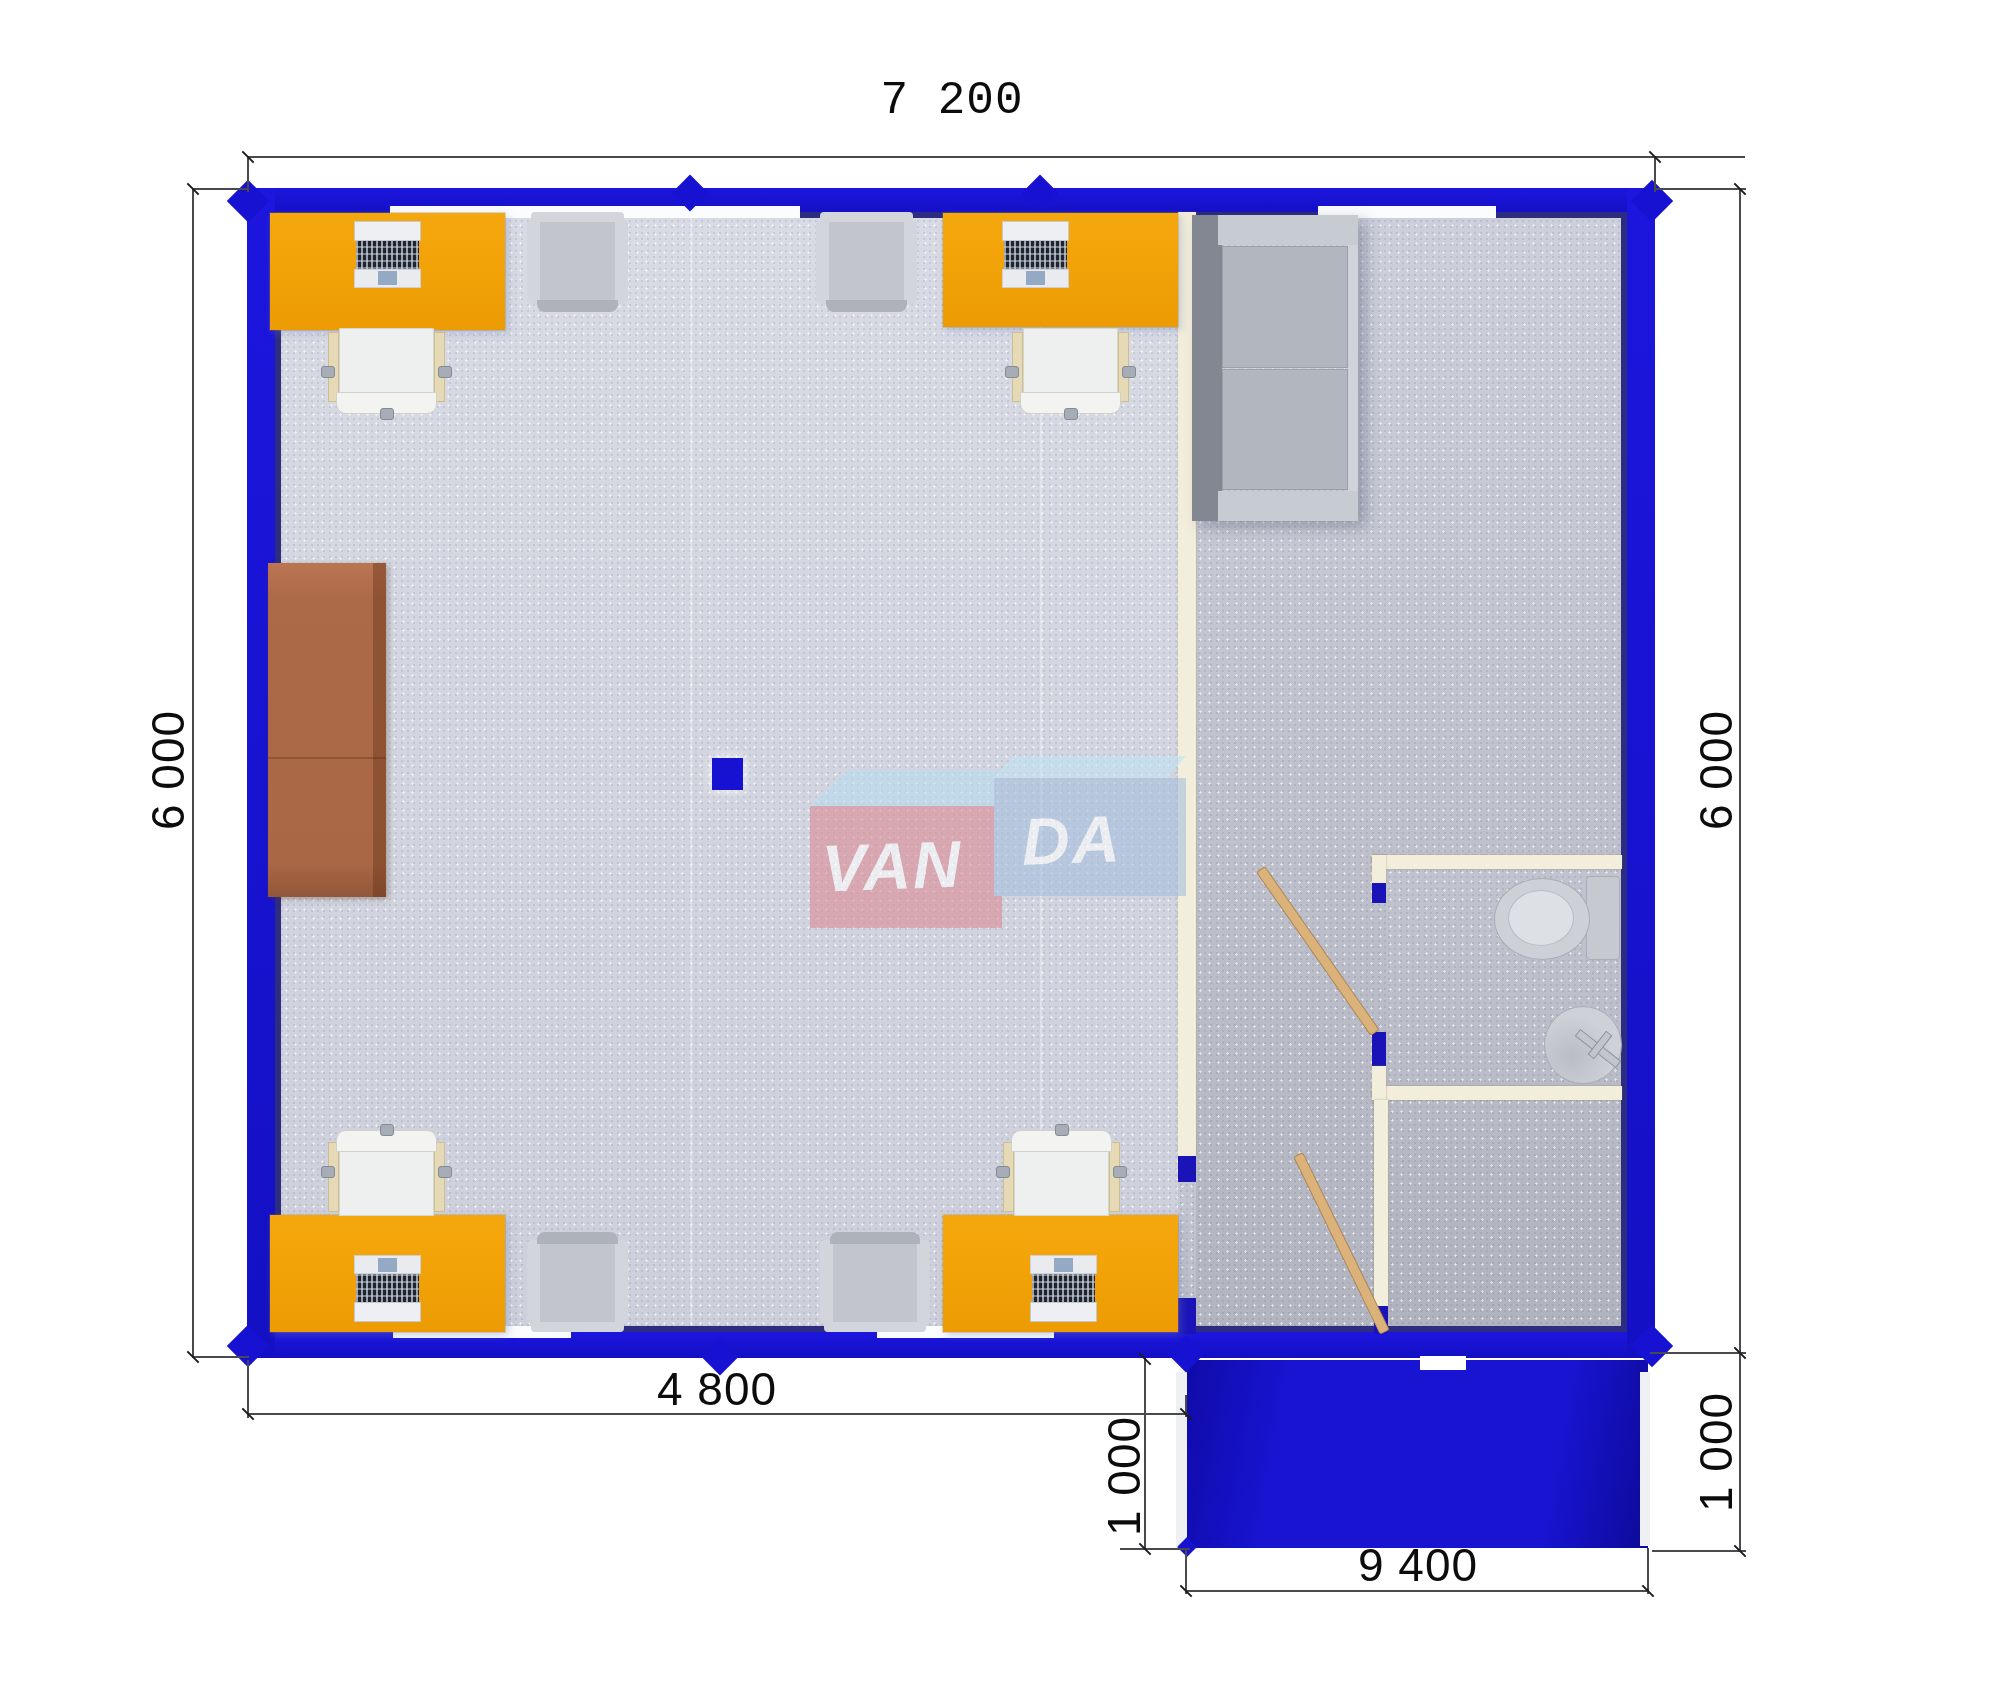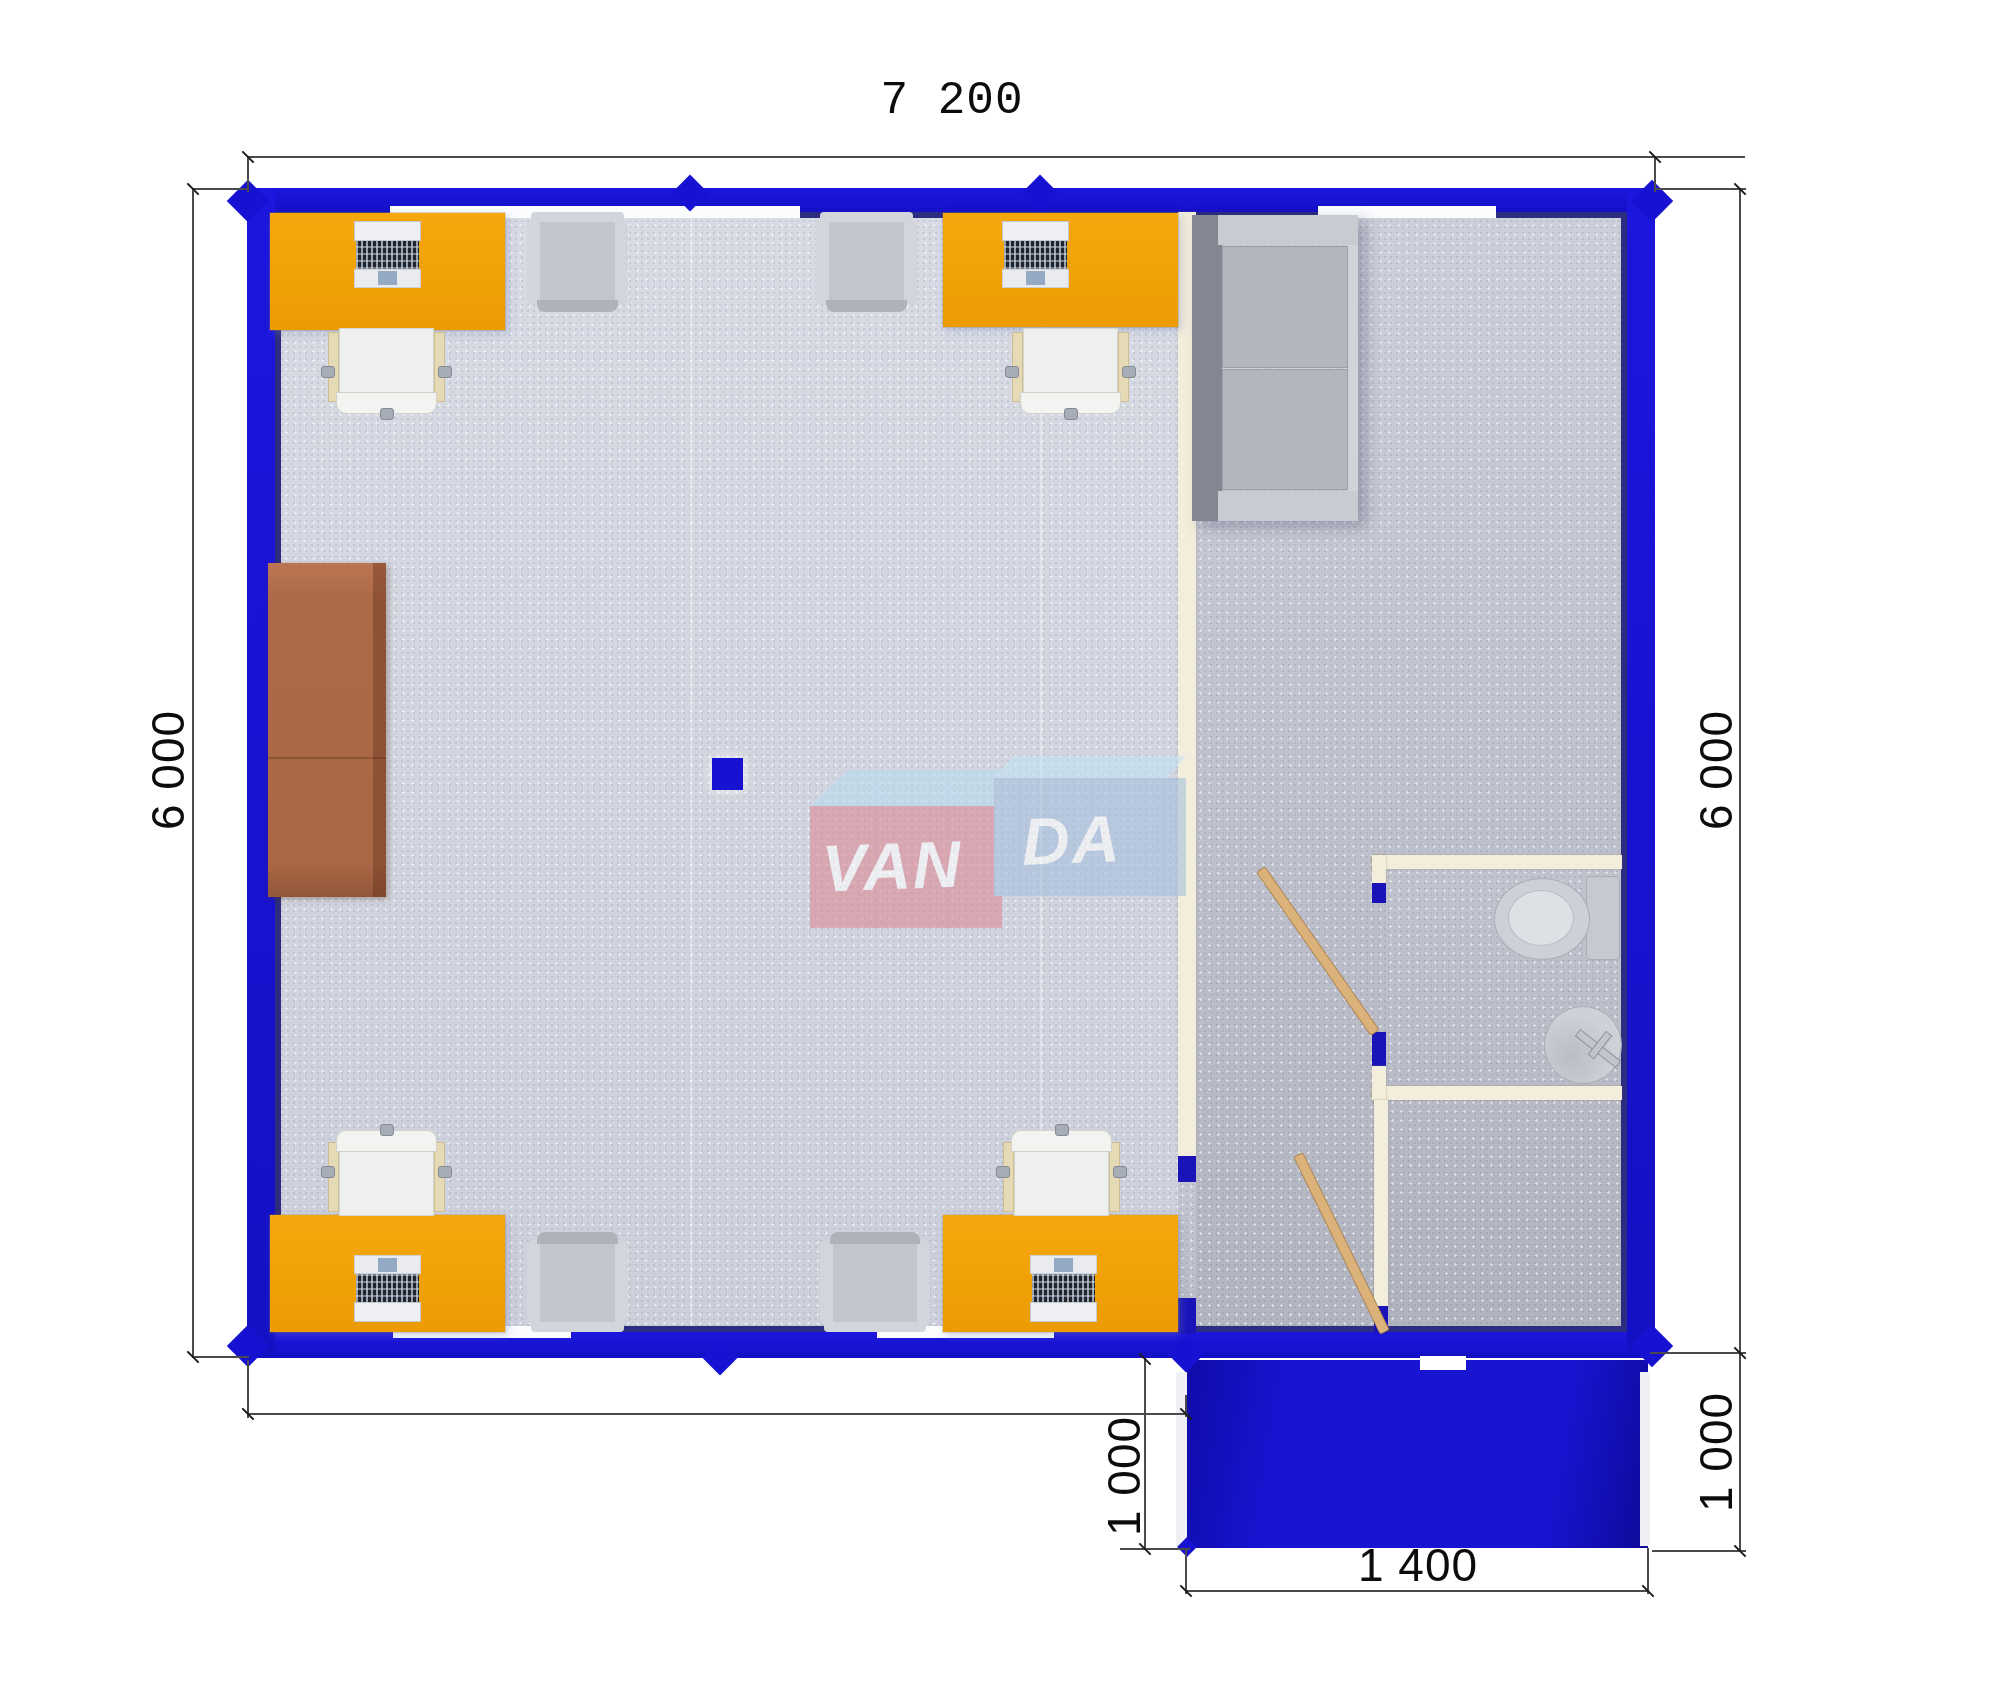--- a/index.html
+++ b/index.html
@@ -301,17 +301,18 @@
   <div class="tick" style="left:1137px;top:1358px;"></div>
   <div class="tick" style="left:1137px;top:1548px;"></div>
   <div class="tick" style="left:240px;top:1413px;"></div>
   <div class="tick" style="left:1178px;top:1413px;"></div>
   <div class="tick" style="left:1178px;top:1590px;"></div>
   <div class="tick" style="left:1640px;top:1590px;"></div>
 
   <div class="dimtext" style="left:802px;top:74px;width:300px;height:54px;font-family:Liberation Mono, monospace;">7 200</div>
   <div class="dimtext rot" style="left:58px;top:744px;width:220px;height:52px;">6 000</div>
   <div class="dimtext rot" style="left:1606px;top:744px;width:220px;height:52px;">6 000</div>
+  <div class="dimtext" style="left:567px;top:1364px;width:300px;height:50px;">4 800</div>
   <div class="dimtext rot" style="left:1014px;top:1450px;width:220px;height:52px;">1 000</div>
   <div class="dimtext rot" style="left:1606px;top:1426px;width:220px;height:52px;">1 000</div>
-  <div class="dimtext" style="left:1268px;top:1540px;width:300px;height:50px;">1 400</div>
+  <div class="dimtext" style="left:1268px;top:1540px;width:300px;height:50px;">9 400</div>
 
 </div>
 
 </body></html>

